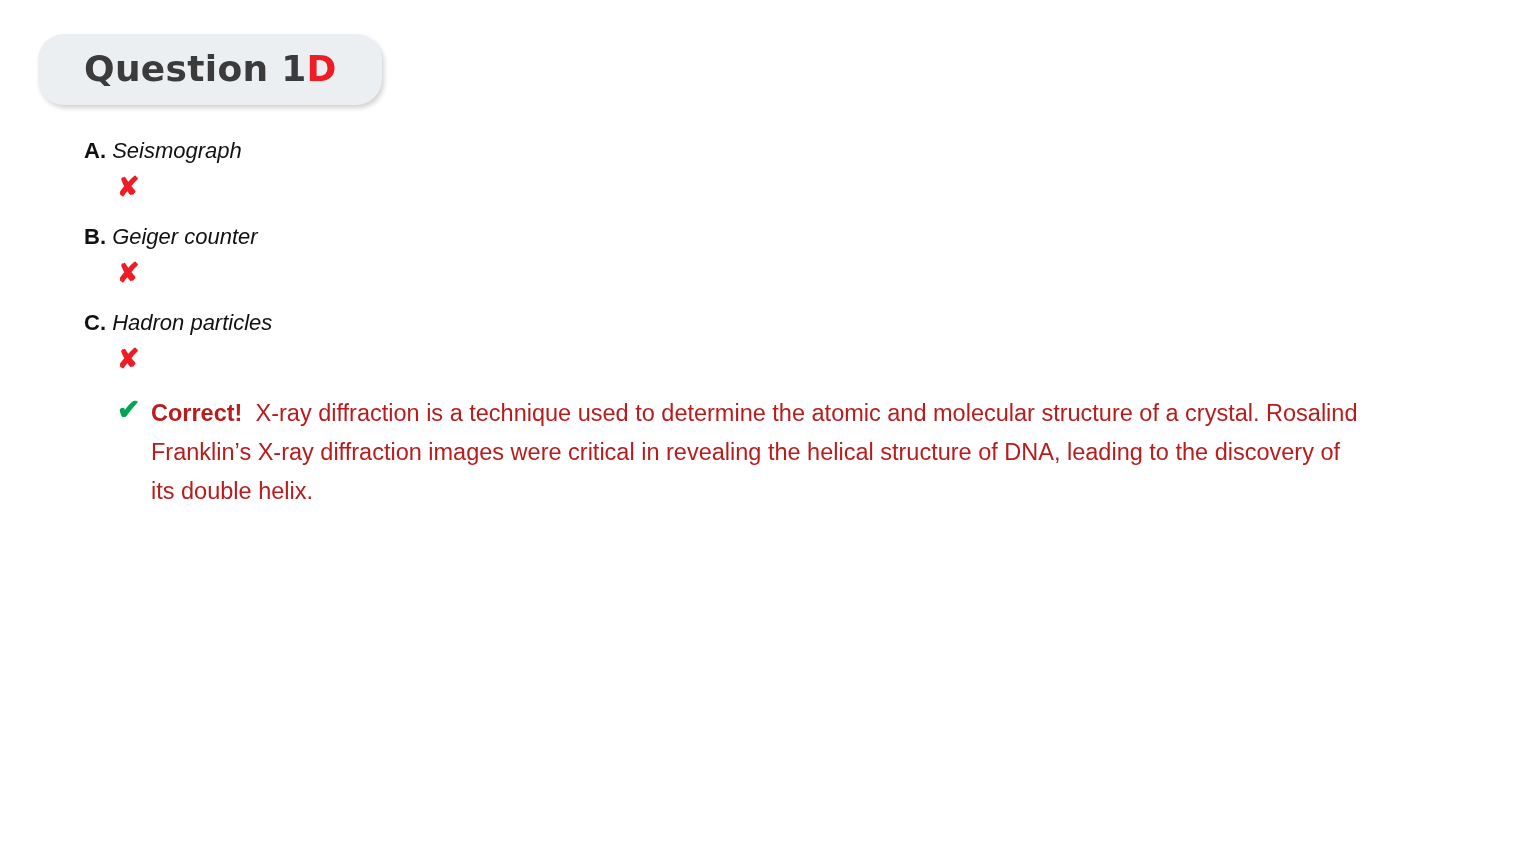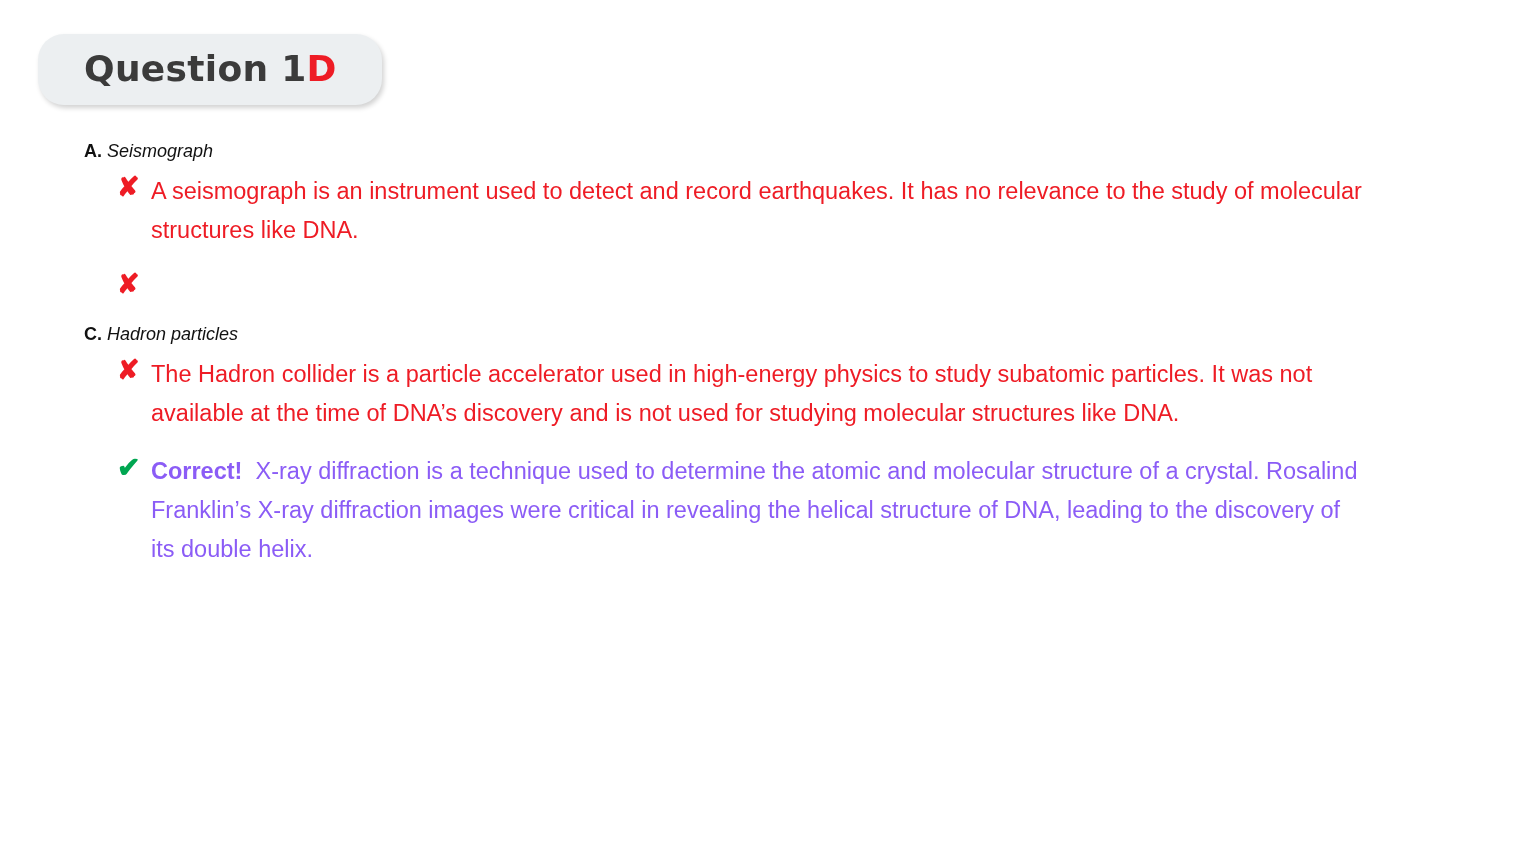--- a/index.html
+++ b/index.html
@@ -53,21 +53,21 @@
   .options {
     position: absolute;
     left: 84px;
     top: 136px;
     width: 1400px;
   }
   .option {
     margin-bottom: 19px;
   }
   .option-head {
-    font-size: 18px;
+    font-size: 22px;
     line-height: 30px;
     color: #111111;
     white-space: nowrap;
   }
   .option-letter {
     font-weight: bold;
     font-style: normal;
   }
   .option-text {
     font-style: italic;
@@ -90,21 +90,21 @@
   }
   .mark-wrong { color: #ee1c25; }
   .mark-right { color: #00a651; font-size: 28px; }
 
   .explain-text {
     font-size: 23.5px;
     line-height: 39px;
     max-width: 1215px;
   }
   .text-wrong { color: #ee1c25; }
-  .text-right { color: #8b5cf6; }
+  .text-right { color: #b91c1c; }
   .correct-label {
     font-weight: bold;
   }
 </style>
 </head>
 <body>
 
 <div class="page">
 
   <div class="header-pill">
@@ -114,38 +114,40 @@
 
   <div class="options">
 
     <div class="option">
       <div class="option-head">
         <span class="option-letter">A.</span>
         <span class="option-text">Seismograph</span>
       </div>
       <div class="explain-row">
         <span class="mark mark-wrong">✘</span>
-        <span class="explain-text text-wrong">A seismograph is an instrument used to detect and record earthquakes. It has no relevance to the study of molecular structures like DNA.</span>
       </div>
     </div>
 
     <div class="option">
+      <div class="option-head">
+        <span class="option-letter">B.</span>
+        <span class="option-text">Geiger counter</span>
+      </div>
       <div class="explain-row">
         <span class="mark mark-wrong">✘</span>
       </div>
     </div>
 
     <div class="option">
       <div class="option-head">
         <span class="option-letter">C.</span>
         <span class="option-text">Hadron particles</span>
       </div>
       <div class="explain-row">
         <span class="mark mark-wrong">✘</span>
-        <span class="explain-text text-wrong">The Hadron collider is a particle accelerator used in high-energy physics to study subatomic particles. It was not available at the time of DNA’s discovery and is not used for studying molecular structures like DNA.</span>
       </div>
     </div>
 
     <div class="option">
       <div class="explain-row">
         <span class="mark mark-right">✔</span>
         <span class="explain-text text-right"><span class="correct-label">Correct!</span>&nbsp; <span>X-ray diffraction is a technique used to determine the atomic and molecular structure of a crystal. Rosalind Franklin’s X-ray diffraction images were critical in revealing the helical structure of DNA, leading to the discovery of its double helix.</span></span>
       </div>
     </div>
 

